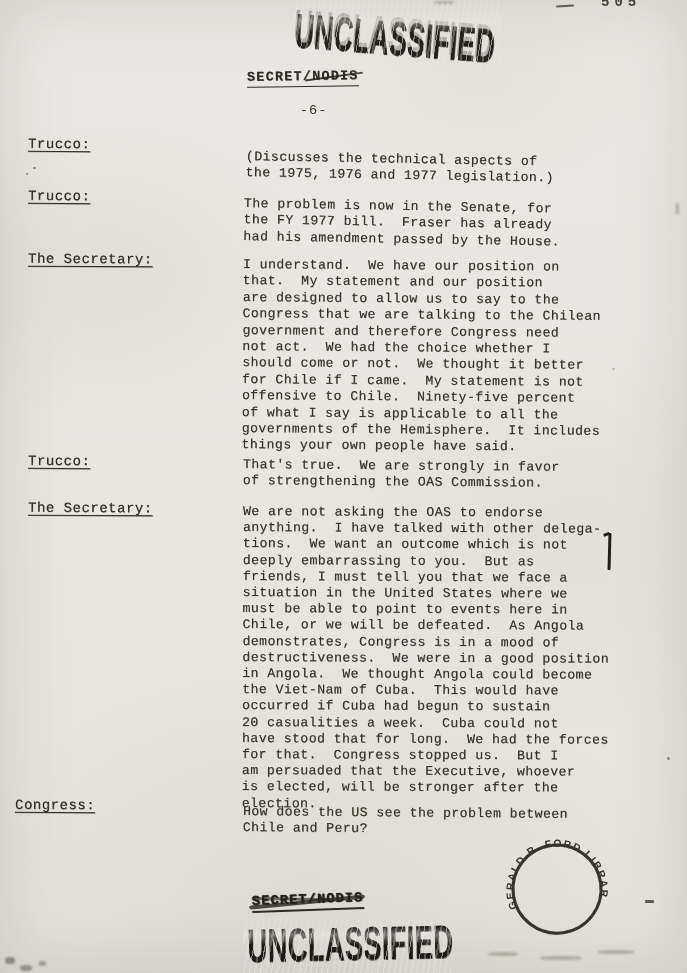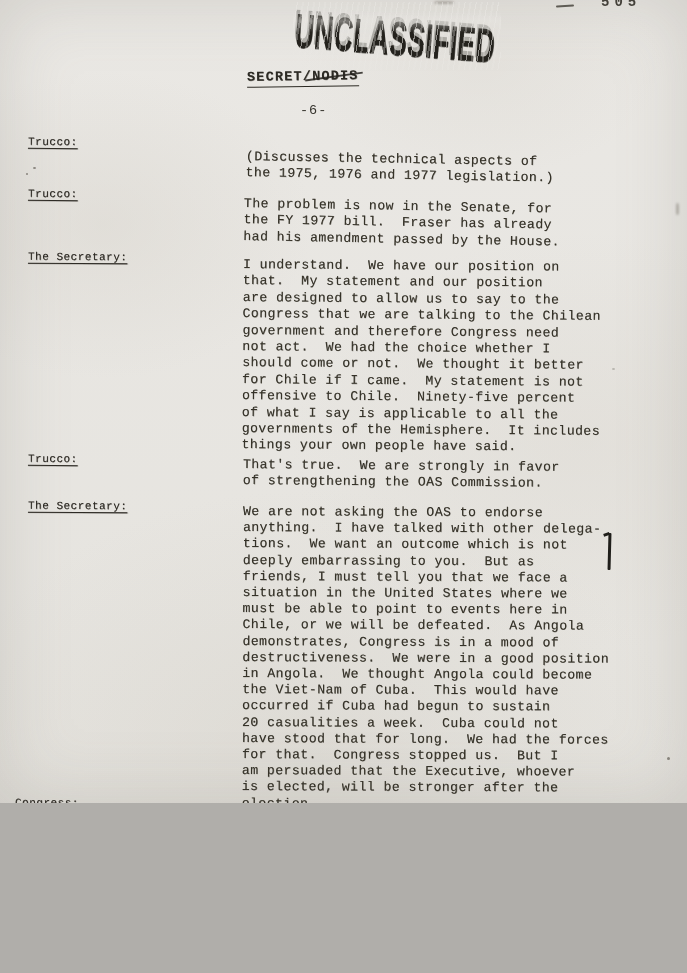--- a/index.html
+++ b/index.html
@@ -1,17 +1,17 @@
 <!DOCTYPE html>
 <html><head>
 <meta charset="utf-8">
 <style>
   html,body{margin:0;padding:0;background:#b0aeaa;}
   .page{
-    position:relative;width:687px;height:803px;overflow:hidden;
+    position:relative;width:687px;height:973px;overflow:hidden;
     background-color:#e8e6e2;
     background-image:
       radial-gradient(ellipse 300px 220px at 15% 28%, rgba(212,208,200,.38), transparent 70%),
       radial-gradient(ellipse 420px 300px at 85% 55%, rgba(216,212,204,.32), transparent 70%),
       radial-gradient(ellipse 520px 380px at 45% 95%, rgba(206,202,193,.35), transparent 72%),
       radial-gradient(ellipse 260px 160px at 70% 8%, rgba(214,210,202,.3), transparent 70%),
       linear-gradient(180deg,#eae8e4,#e5e3de);
     box-shadow:inset 0 0 70px rgba(118,113,103,.22);
     font-family:"Liberation Mono","DejaVu Sans Mono",monospace;
   }
@@ -37,21 +37,21 @@
   .classif-top{left:247px;top:69px;transform:rotate(-.8deg);text-shadow:.4px .4px .6px rgba(45,42,36,.5);}
   .classif-top::after{content:"";position:absolute;left:52%;top:42%;width:52%;height:2px;
     background:rgba(38,35,30,.85);transform:rotate(-7deg);}
   .classif-bottom{left:252px;top:892px;transform:rotate(-2deg);color:#23211c;
     text-shadow:0 0 1px rgba(35,32,27,.9), 1px .5px 0 rgba(35,32,27,.5);border-bottom-width:2px;}
   .classif-bottom::before{content:"";position:absolute;left:-3px;top:46%;width:104%;height:3.5px;
     background:rgba(36,33,28,.8);transform:rotate(-3.5deg);border-radius:2px;}
   .classif-bottom::after{content:"";position:absolute;left:0;top:30%;width:70%;height:2.5px;
     background:rgba(36,33,28,.6);transform:rotate(3deg);}
   .pagenum{position:absolute;left:300px;top:103px;font-size:13.5px;letter-spacing:1px;color:#35332c;}
-  .speaker{position:absolute;font-size:11px;letter-spacing:.5px;color:#2e2b25;white-space:nowrap;
+  .speaker{position:absolute;font-size:14px;letter-spacing:.5px;color:#2e2b25;white-space:nowrap;
     text-decoration:underline;text-underline-offset:3px;text-decoration-thickness:1.4px;
     text-shadow:.35px .35px .5px rgba(45,42,36,.55);}
   .body-text{position:absolute;white-space:pre;font-size:13.2px;line-height:16.4px;letter-spacing:.42px;
     color:#353228;text-shadow:.32px .32px .55px rgba(52,48,40,.5);transform-origin:left top;}
   .lh-tight{line-height:16.2px;}
   .pen-mark{position:absolute;left:608px;top:533px;width:3px;height:37px;background:#201f1b;
     border-radius:1px;transform:rotate(1.5deg);}
   .pen-mark::before{content:"";position:absolute;left:-5px;top:0;width:6px;height:2.5px;
     background:#201f1b;transform:rotate(-20deg);}
   .ford-stamp{position:absolute;left:499px;top:830px;transform:rotate(-8deg);opacity:.93;}

